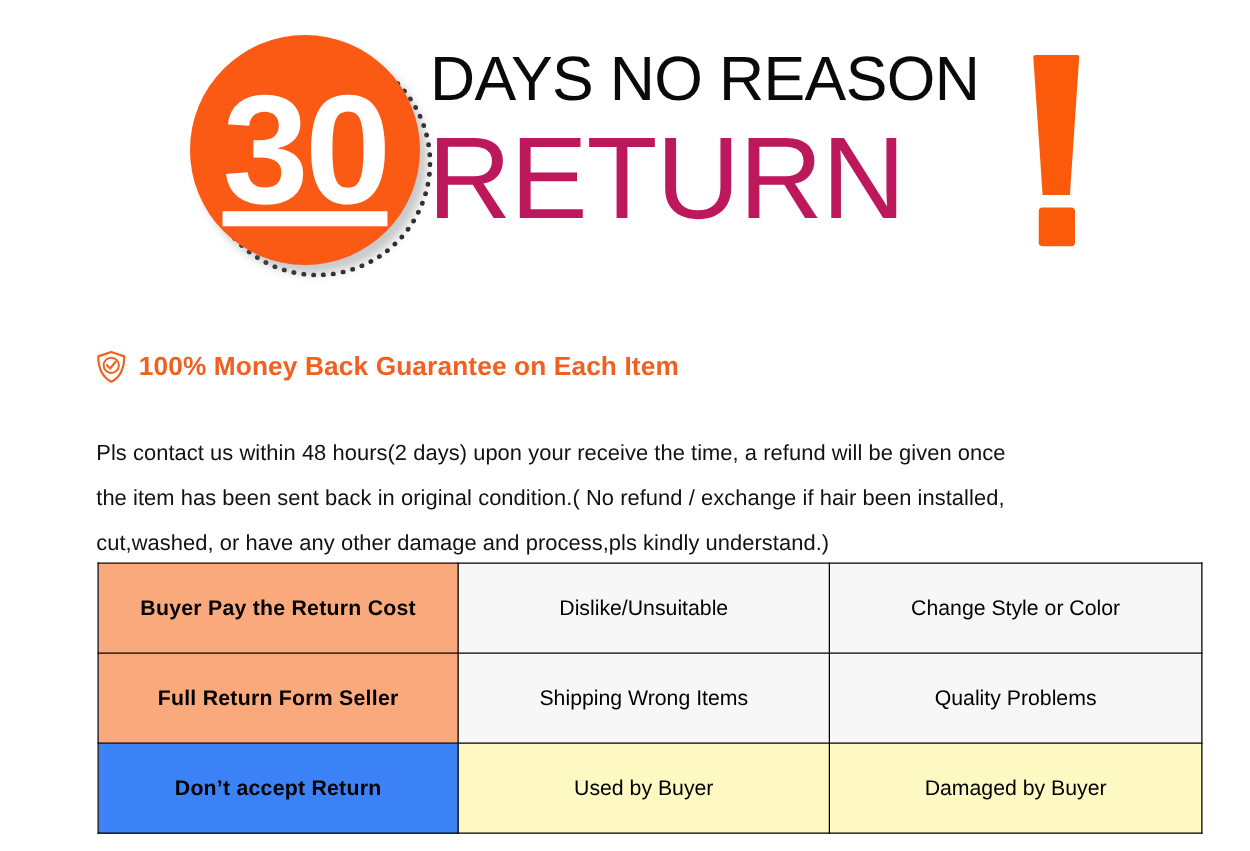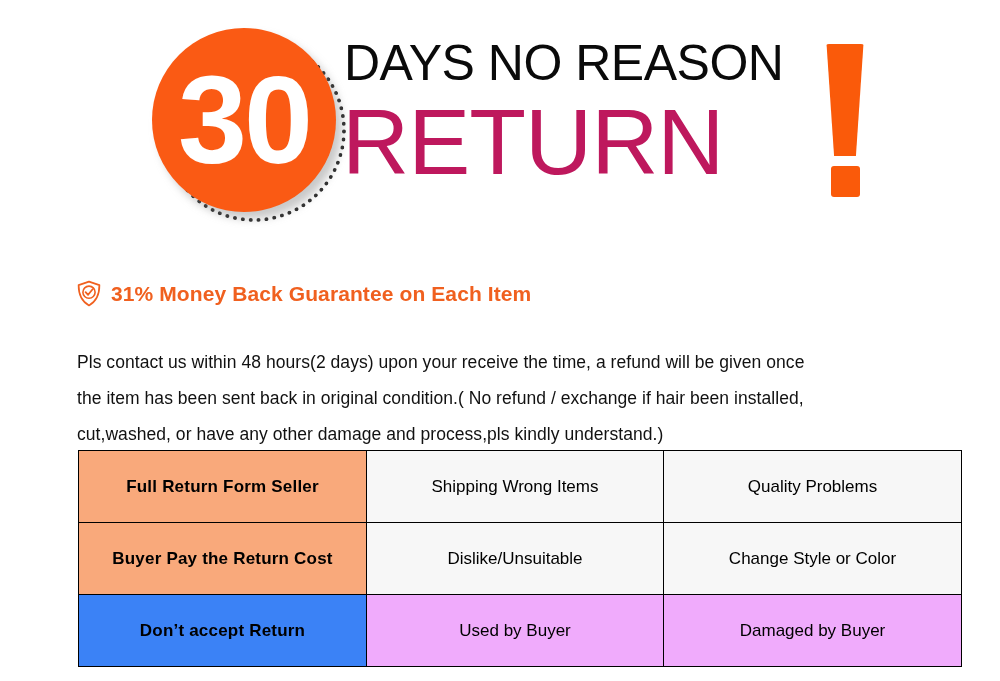--- a/index.html
+++ b/index.html
@@ -71,20 +71,21 @@
     height: 184px;
     display: flex;
     align-items: center;
     justify-content: center;
     color: #ffffff;
     font-size: 124px;
     font-weight: bold;
     letter-spacing: -3px;
     line-height: 1;
     font-family: "Liberation Sans", sans-serif;
+    text-decoration: underline;
   }
 
   #headline-1 {
     position: absolute;
     left: 344px;
     top: 38px;
     font-size: 50px;
     font-weight: normal;
     letter-spacing: -0.5px;
     line-height: 1;
@@ -192,21 +193,21 @@
   .col-mid   { width: 284px; }
   .col-right { width: 285px; }
 
   .cell-label {
     font-weight: bold;
     letter-spacing: 0.2px;
   }
   .tone-peach  { background: #f9a97b; }
   .tone-orange { background: #3b82f6; }
   .tone-white  { background: #f7f7f7; }
-  .tone-grey   { background: #f0abfc; }
+  .tone-grey   { background: #fef9c3; }
 </style>
 </head>
 <body>
 
 <div id="banner">
 
   <div id="badge-wrap">
     <div id="badge-ring"></div>
     <div id="badge-shadow"></div>
     <div id="badge-disc"></div>
@@ -222,40 +223,40 @@
     <div id="bang-dot"></div>
   </div>
 </div>
 
 <div id="guarantee">
   <svg id="shield-icon" viewBox="0 0 26 27">
     <path d="M13 1.6 L23.4 5.1 C23.4 13.8 21.2 21.2 13 25.4 C4.8 21.2 2.6 13.8 2.6 5.1 Z" fill="none" stroke="#f0601f" stroke-width="1.7" stroke-linejoin="round"></path>
     <circle cx="13" cy="12.2" r="6.1" fill="none" stroke="#f0601f" stroke-width="1.6"></circle>
     <path d="M9.6 12.2 L12.1 14.8 L16.6 9.3" fill="none" stroke="#f0601f" stroke-width="1.8" stroke-linecap="round" stroke-linejoin="round"></path>
   </svg>
-  <span id="guarantee-text">31% Money Back Guarantee on Each Item</span>
+  <span id="guarantee-text">100% Money Back Guarantee on Each Item</span>
 </div>
 
 <div id="policy">
   <div class="policy-line">Pls contact us within 48 hours(2 days) upon your receive the time, a refund will be given once</div>
   <div class="policy-line">the item has been sent back in original condition.( No refund / exchange if hair been installed,</div>
   <div class="policy-line">cut,washed, or have any other damage and process,pls kindly understand.)</div>
 </div>
 
 <table id="policy-table">
   <tbody>
     <tr>
+      <td class="col-label cell-label tone-peach">Buyer Pay the Return Cost</td>
+      <td class="col-mid tone-white">Dislike/Unsuitable</td>
+      <td class="col-right tone-white">Change Style or Color</td>
+    </tr>
+    <tr>
       <td class="col-label cell-label tone-peach">Full Return Form Seller</td>
       <td class="col-mid tone-white">Shipping Wrong Items</td>
       <td class="col-right tone-white">Quality Problems</td>
-    </tr>
-    <tr>
-      <td class="col-label cell-label tone-peach">Buyer Pay the Return Cost</td>
-      <td class="col-mid tone-white">Dislike/Unsuitable</td>
-      <td class="col-right tone-white">Change Style or Color</td>
     </tr>
     <tr>
       <td class="col-label cell-label tone-orange">Don’t accept Return</td>
       <td class="col-mid tone-grey">Used by Buyer</td>
       <td class="col-right tone-grey">Damaged by Buyer</td>
     </tr>
   </tbody>
 </table>
 
 </body></html>

